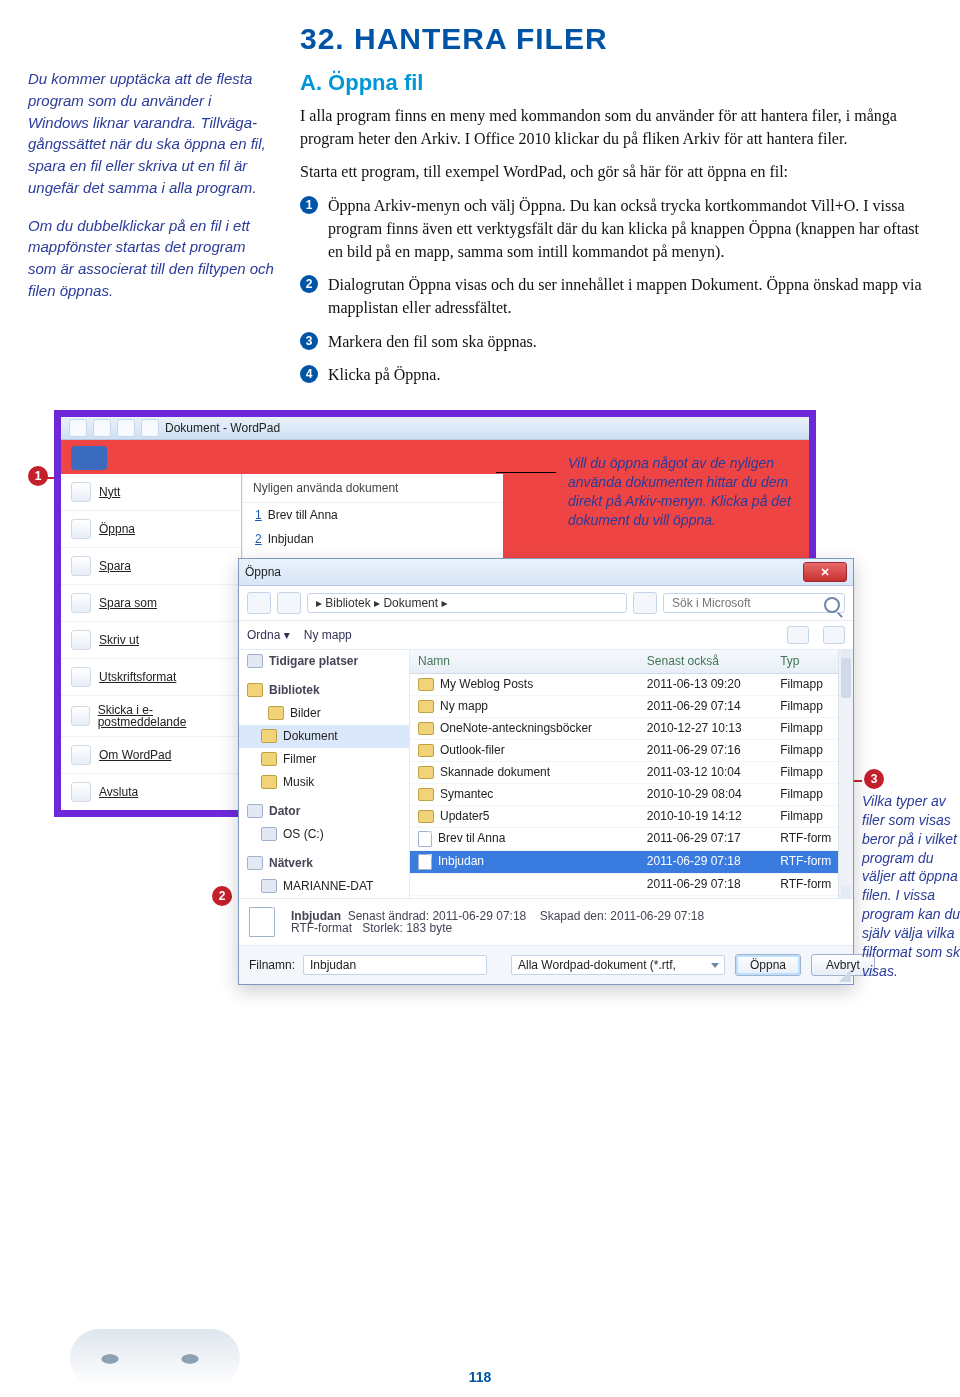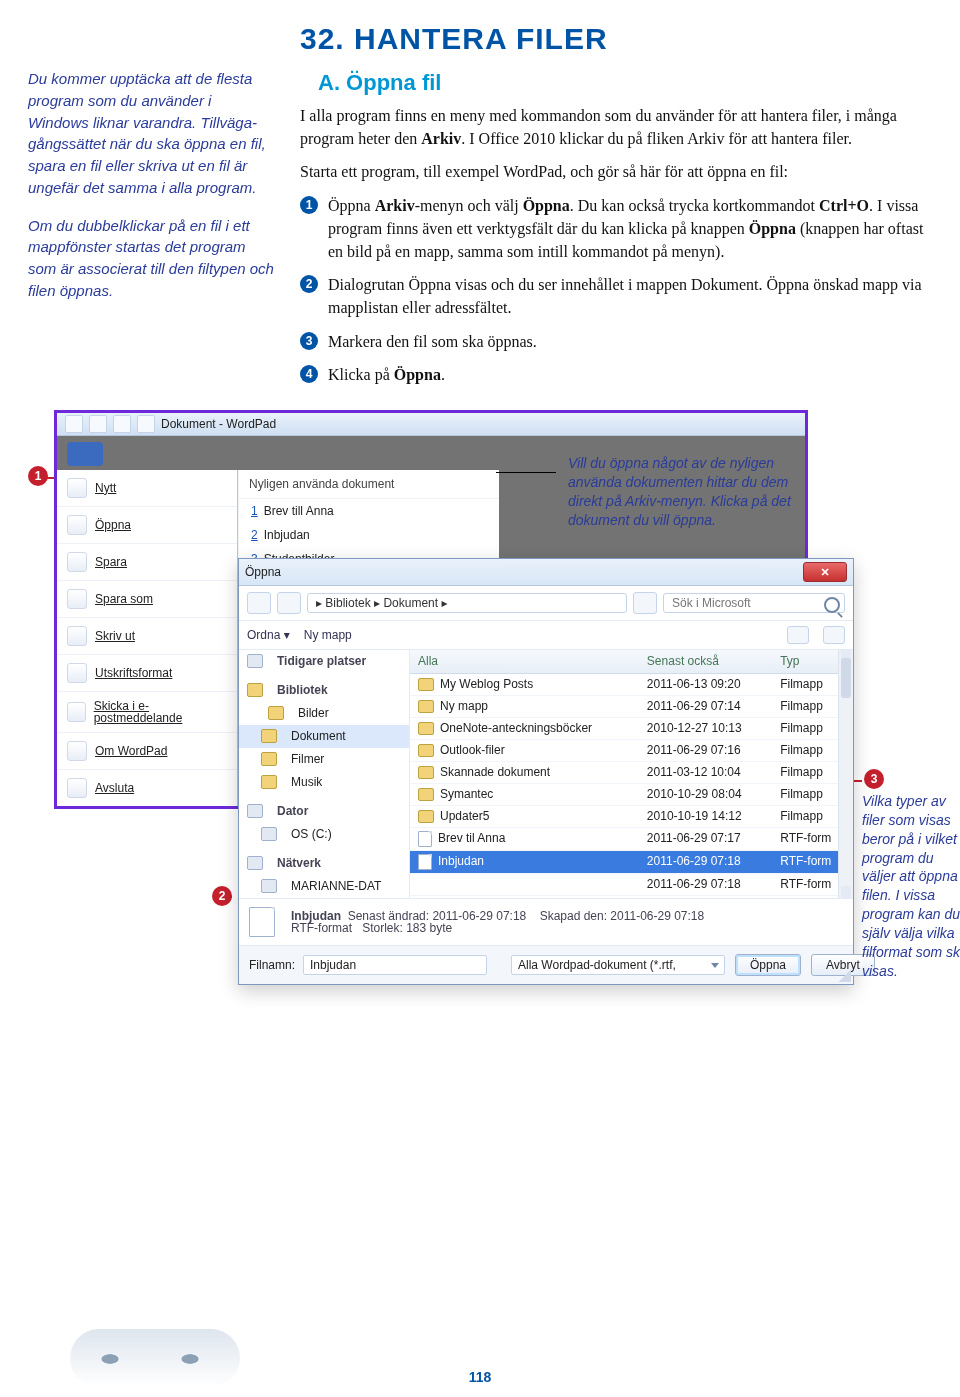--- a/index.html
+++ b/index.html
@@ -12,31 +12,31 @@
     --border:#b7c6de;
     --gridline:#cdd6e3;
   }
   html,body{margin:0;padding:0;background:#fff;color:var(--ink);font-family:Georgia,'Times New Roman',serif}
   .page{width:960px;min-height:1397px;margin:0 auto;position:relative;background:#fff}
   .title{color:var(--blue);font:700 30px/1 Arial,Helvetica,sans-serif;letter-spacing:1px;padding:24px 28px 14px 300px}
   .row{display:flex;gap:24px;padding:0 28px}
   .side{width:248px;flex:none}
   .main{flex:1}
   .side p{font:italic 15px/1.45 Arial,Helvetica,sans-serif;color:var(--blueSide);margin:0 0 16px 0}
-  h2.sub{color:var(--cyan);font:700 22px/1 Arial,Helvetica,sans-serif;margin:4px 18px 10px}
+  h2.sub{color:var(--cyan);font:700 22px/1 Arial,Helvetica,sans-serif;margin:4px 0 10px}
   .body{font:16px/1.45 Georgia,serif;color:#111}
   .body p{margin:0 0 10px}
-  .body b{font-weight:700}
+  .body b{font-weight:400}
   ol.steps{list-style:none;margin:0;padding:0}
   ol.steps li{position:relative;margin:0 0 10px 0;padding-left:28px}
   .dot{position:absolute;left:0;top:2px;width:18px;height:18px;border-radius:50%;background:var(--blue);color:#fff;font:700 12px/18px Arial;text-align:center}
   .calloutBall{width:20px;height:20px;border-radius:50%;background:#c41f2d;color:#fff;font:700 12px/20px Arial;text-align:center;position:absolute}
   .screenshot-area{position:relative;margin:14px 28px 0 28px}
   
-  .wp{width:748px;border:3px solid #6d28d9;background:#737373}
+  .wp{width:748px;border:7px solid #6d28d9;background:#ef4444}
   .wp-title{background:linear-gradient(#e9f1fb,#cfe0f3);border-bottom:1px solid #b7c6de;height:22px;display:flex;align-items:center;gap:6px;padding:0 8px;font:12px/1 "Segoe UI",Arial}
   .wp-qat{display:flex;gap:6px;align-items:center}
   .qat-btn{width:16px;height:16px;border:1px solid #c6d4ea;background:#f6f9fd;border-radius:2px}
   .wp-menubtn{width:36px;height:24px;background:#3a6bbf;border-radius:4px;margin:6px 8px 0 10px;display:inline-block}
   .wp-body{display:flex}
   .wp-menu{width:180px;border-right:1px solid #b7c6de;background:#fff;font:12px/1 "Segoe UI",Arial}
   .wp-menu .mi{display:flex;align-items:center;gap:8px;padding:8px 10px}
   .wp-menu .mi + .mi{border-top:1px solid #eef2f7}
   .mi .ic{width:18px;height:18px;border:1px solid #cfd9e8;background:linear-gradient(#fff,#e8eef7);border-radius:3px}
   .mi .lbl{text-decoration:underline}
@@ -52,21 +52,21 @@
   .nav-btn{width:22px;height:20px;border:1px solid #c6d4ea;border-radius:3px;background:#f3f6fb}
   .crumbs{flex:1;border:1px solid #c6d4ea;border-radius:3px;background:#fff;padding:3px 8px;font:12px/1 "Segoe UI",Arial;color:#333}
   .search{width:150px;border:1px solid #c6d4ea;border-radius:3px;background:#fff;padding:3px 22px 3px 8px;font:12px/1 "Segoe UI",Arial;color:#777;position:relative}
   .search .mag{position:absolute;right:4px;top:3px;width:12px;height:12px;border:2px solid #6f86a6;border-radius:50%}
   .search .mag::after{content:"";position:absolute;right:-5px;bottom:-5px;width:6px;height:2px;background:#6f86a6;transform:rotate(45deg)}
   .dlg-toolbar{display:flex;align-items:center;gap:14px;padding:5px 8px;border-bottom:1px solid #e4ebf5;font:12px/1 "Segoe UI",Arial;color:#335}
   .dlg-toolbar .spacer{flex:1}
   .tool-ico{width:20px;height:16px;border:1px solid #c6d4ea;border-radius:3px;background:#f3f6fb}
   .dlg-body{display:flex;height:248px}
   .tree{width:170px;border-right:1px solid #e4ebf5;overflow:auto;font:12px/1.25 "Segoe UI",Arial}
-  .tree .node{padding:4px 6px 4px 8px;display:flex;align-items:center;gap:14px}
+  .tree .node{padding:4px 6px 4px 8px;display:flex;align-items:center;gap:6px}
   .tree .node.sel{background:#dbe8fb}
   .tree .ic2{width:14px;height:12px;background:#f3d37a;border:1px solid #bda240;border-radius:2px}
   .tree .ic2.drv{background:#e3e9f3;border-color:#9fb1cc}
   .tree .grp{font-weight:600;color:#445}
   .list{flex:1;overflow:auto}
   .list table{width:100%;border-collapse:collapse;font:12px/1.25 "Segoe UI",Arial}
   .list th{position:sticky;top:0;background:linear-gradient(#f6f9fd,#e8eef7);border-bottom:1px solid #d2dbe8;text-align:left;padding:4px 8px;color:#475;font-weight:500}
   .list td{padding:3px 8px;border-bottom:1px solid #f1f4f9;white-space:nowrap}
   .list tr.sel td{background:#3a7be0;color:#fff}
   .fld{display:inline-block;width:14px;height:11px;background:#f3d37a;border:1px solid #bda240;border-radius:2px;margin-right:6px;vertical-align:middle}
@@ -112,21 +112,21 @@
     <section class="main">
       <h2 class="sub">A. Öppna fil</h2>
       <div class="body">
         <p>
           <span>I alla program finns en meny med kommandon som du använder för att hantera filer, i många program heter den </span><b>Arkiv</b><span>. I Office 2010 klickar du på fliken Arkiv för att hantera filer.</span>
         </p>
         <p>Starta ett program, till exempel WordPad, och gör så här för att öppna en fil:</p>
         <ol class="steps">
           <li>
             <span class="dot">1</span>
-            <span>Öppna </span><b>Arkiv</b><span>-menyn och välj </span><b>Öppna</b><span>. Du kan också trycka kortkommandot </span><b>Ctrl+O</b><span>. I vissa program finns även ett verktygsfält där du kan klicka på knappen </span><b>Öppna</b><span> (knappen har oftast en bild på en mapp, samma som intill kommandot på menyn).</span>
+            <span>Öppna </span><b>Arkiv</b><span>-menyn och välj </span><b>Öppna</b><span>. Du kan också trycka kortkommandot </span><b>Vill+O</b><span>. I vissa program finns även ett verktygsfält där du kan klicka på knappen </span><b>Öppna</b><span> (knappen har oftast en bild på en mapp, samma som intill kommandot på menyn).</span>
           </li>
           <li>
             <span class="dot">2</span>
             <span>Dialogrutan Öppna visas och du ser innehållet i mappen Dokument. Öppna önskad mapp via mapplistan eller adressfältet.</span>
           </li>
           <li>
             <span class="dot">3</span>
             <span>Markera den fil som ska öppnas.</span>
           </li>
           <li>
@@ -277,21 +277,21 @@
             </div>
           <div class="node" style="padding-left:22px">
               <span class="ic2 drv"></span>
               <span>MARIANNE-DAT</span>
             </div>
         </div>
         <div class="list">
           <table>
             <thead>
               <tr>
-                <th>Alla</th>
+                <th>Namn</th>
                 <th>Senast också</th>
                 <th>Typ</th>
               </tr>
             </thead>
             <tbody id="fileRows">
                 <tr>
                   <td><span class="fld"></span><span>My Weblog Posts</span></td>
                   <td>2011-06-13 09:20</td>
                   <td>Filmapp</td>
                 </tr>

